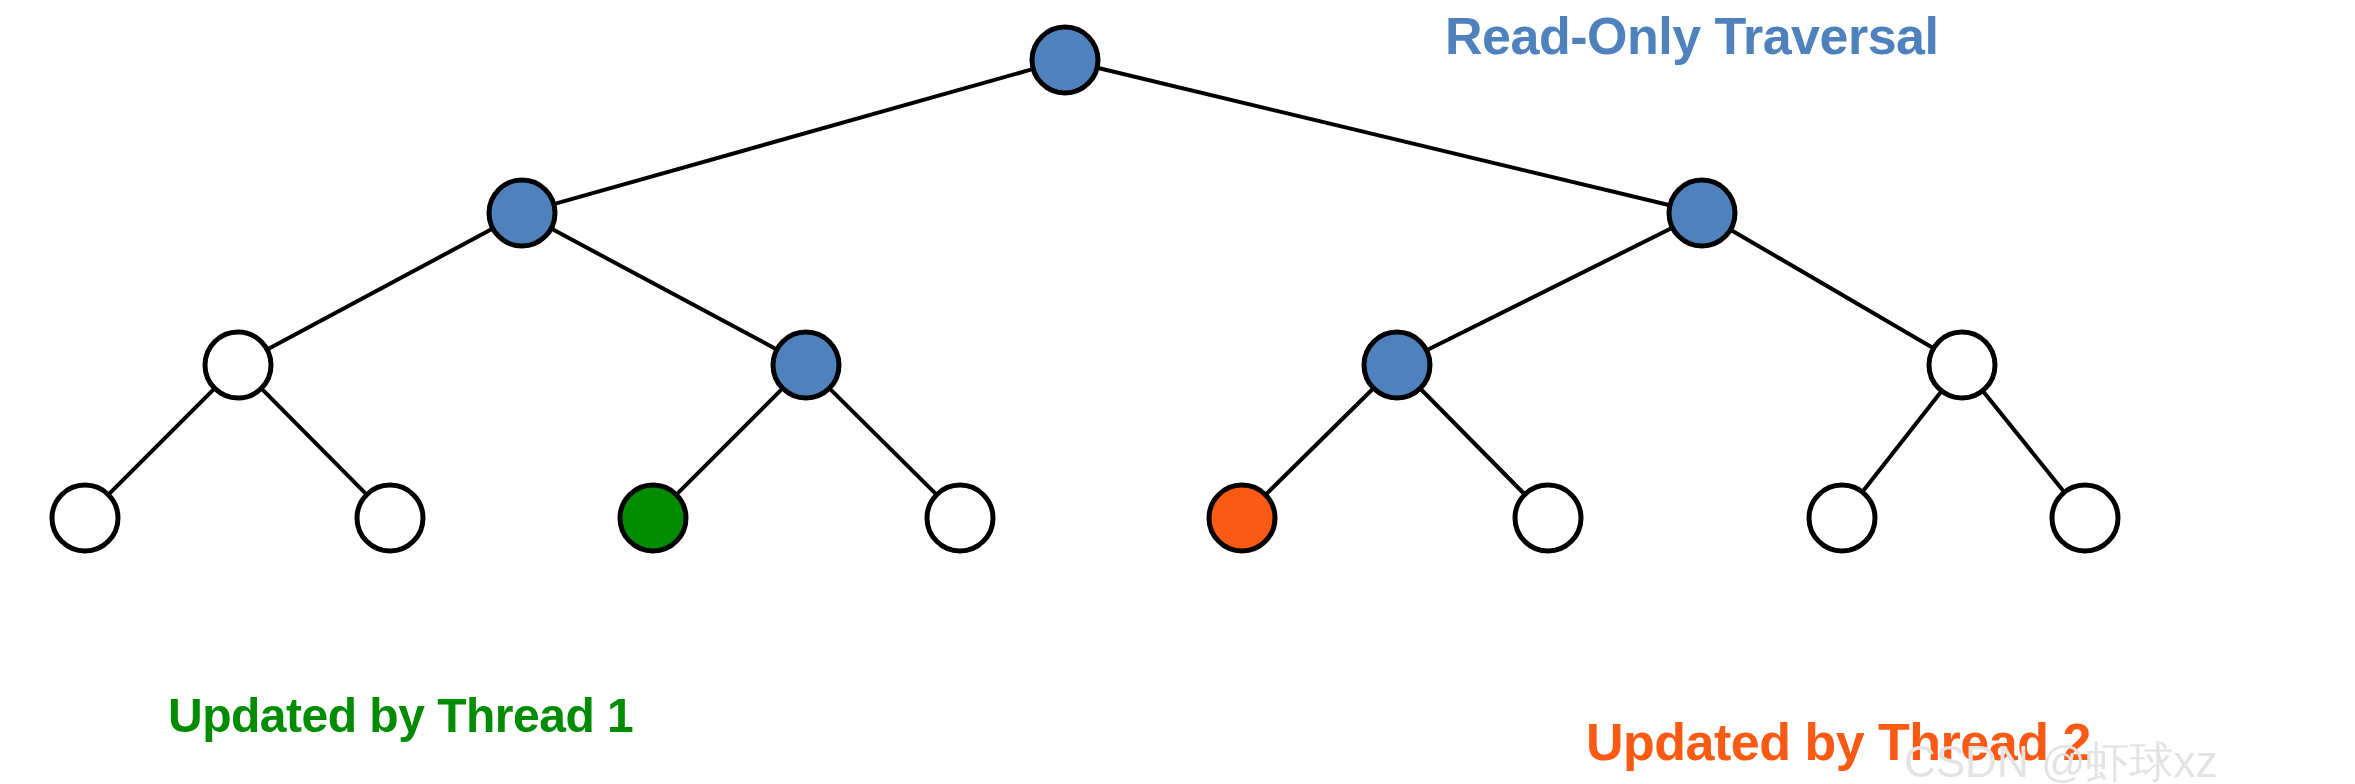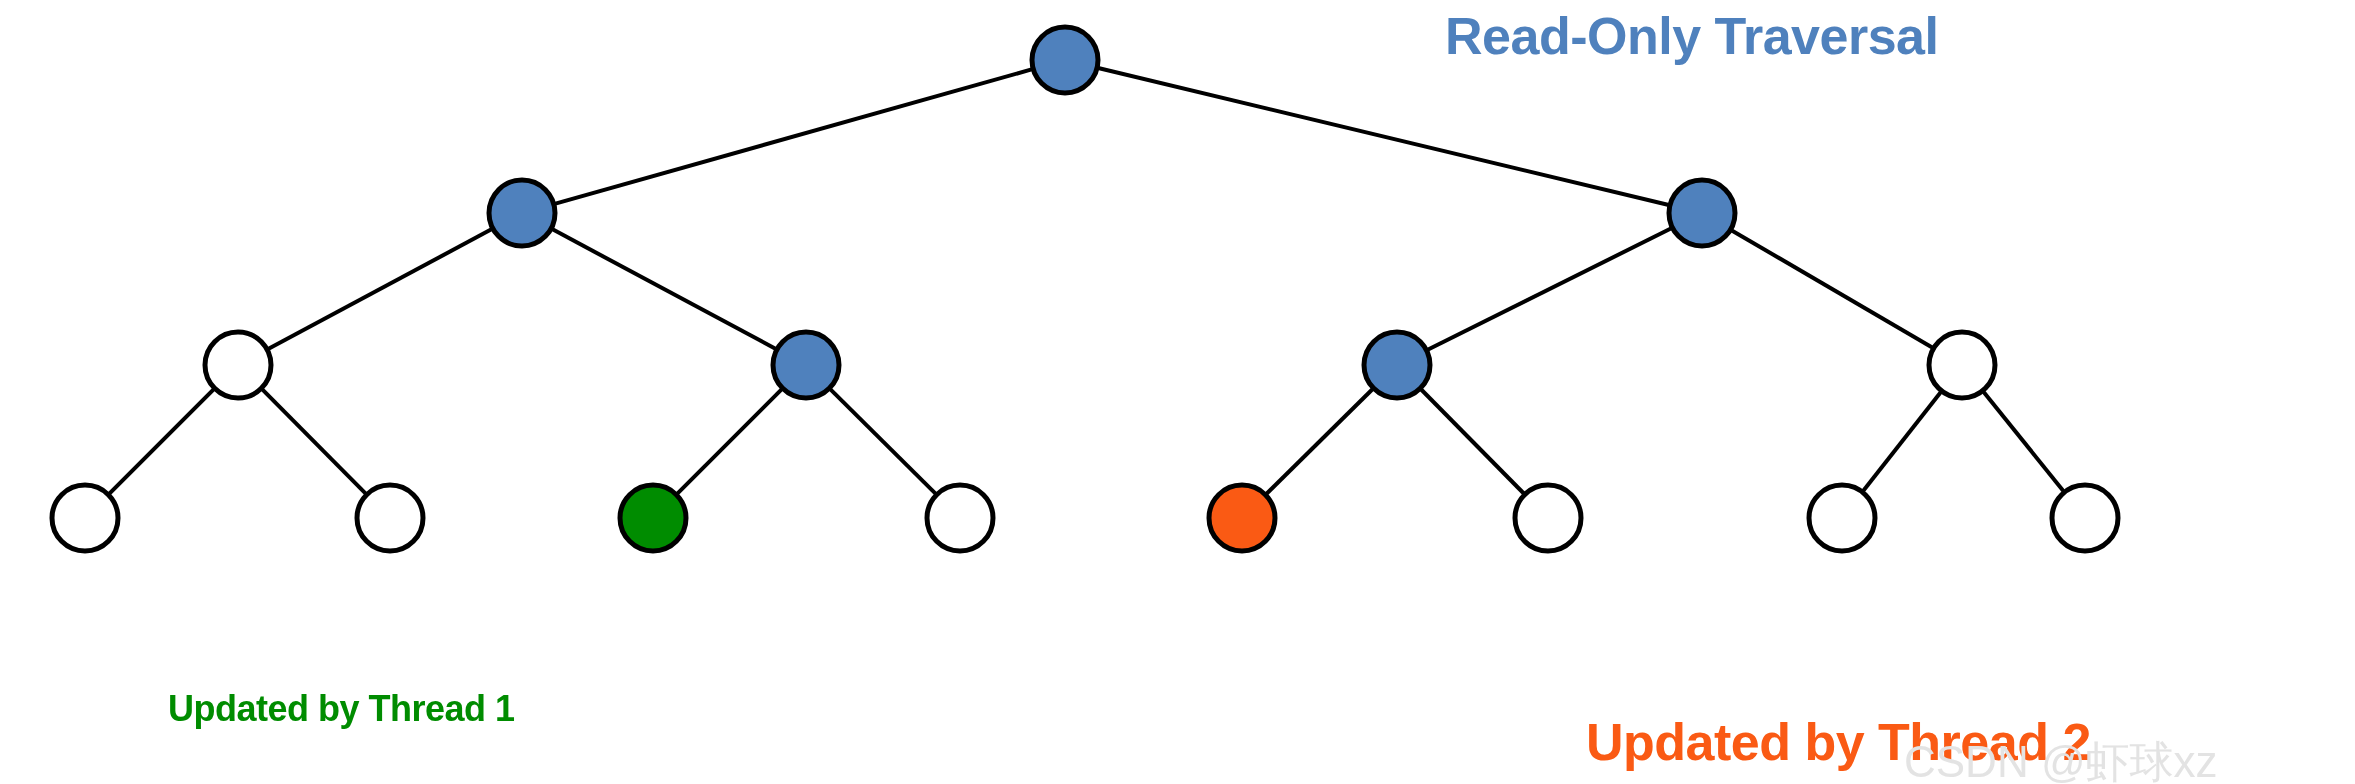--- a/index.html
+++ b/index.html
@@ -43,21 +43,21 @@
   }
   #title-readonly-traversal {
     left: 1445px;
     top: 6px;
     font-size: 52px;
     color: #4F81BD;
   }
   #label-thread1 {
     left: 168px;
     top: 688px;
-    font-size: 36px;
+    font-size: 48px;
     color: #008C00;
   }
   #label-thread2 {
     left: 1586px;
     top: 712px;
     font-size: 52px;
     color: #FA5A14;
   }
   #watermark {
     position: absolute;

